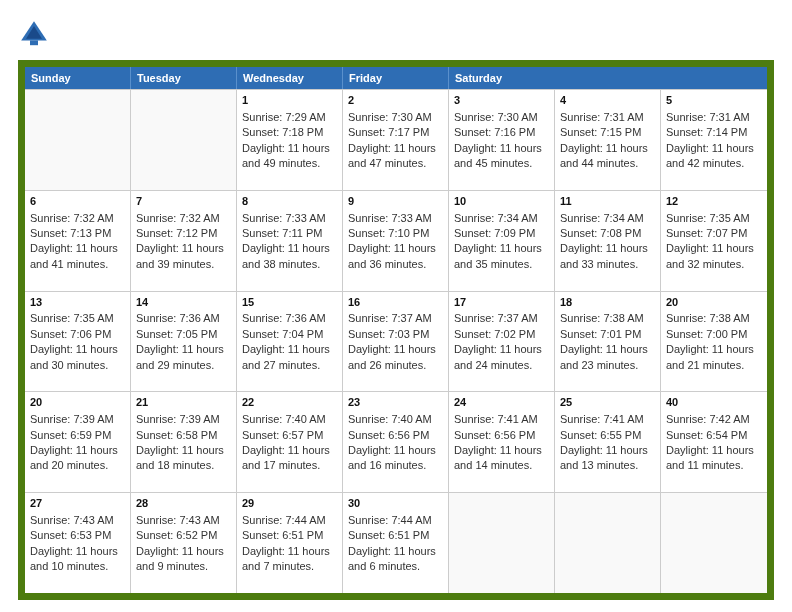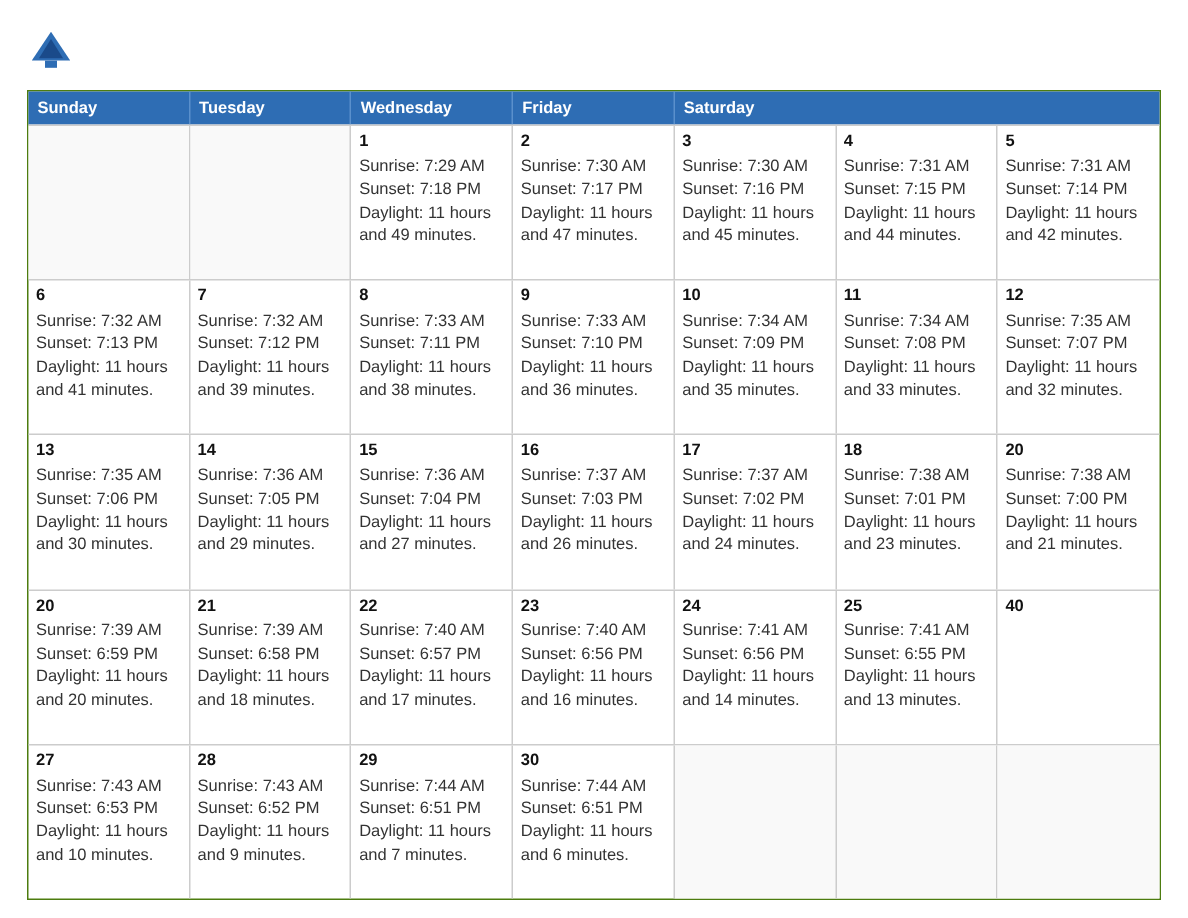--- a/index.html
+++ b/index.html
@@ -49,21 +49,21 @@
       color: #1a1a2e;
     }
     .subtitle {
       font-size: 14px;
       color: #333;
     }
     .calendar {
       flex: 1;
       display: flex;
       flex-direction: column;
-      border: 1px solid #4d7c0f;
+      border: 7px solid #4d7c0f;
     }
     .cal-header-row {
       display: grid;
       grid-template-columns: repeat(7, 1fr);
       background: #2e6db4;
     }
     .cal-header-cell {
       color: #fff;
       font-size: 11px;
       font-weight: bold;
@@ -240,20 +240,21 @@
           <div class="cal-cell">
             <div class="day-num">24</div>
             <div class="cell-info">Sunrise: 7:41 AM<br>Sunset: 6:56 PM<br>Daylight: 11 hours and 14 minutes.</div>
           </div>
           <div class="cal-cell">
             <div class="day-num">25</div>
             <div class="cell-info">Sunrise: 7:41 AM<br>Sunset: 6:55 PM<br>Daylight: 11 hours and 13 minutes.</div>
           </div>
           <div class="cal-cell">
             <div class="day-num">40</div>
+            <div class="cell-info">Sunrise: 7:42 AM<br>Sunset: 6:54 PM<br>Daylight: 11 hours and 11 minutes.</div>
           </div>
         </div>
         <div class="cal-row">
           <div class="cal-cell">
             <div class="day-num">27</div>
             <div class="cell-info">Sunrise: 7:43 AM<br>Sunset: 6:53 PM<br>Daylight: 11 hours and 10 minutes.</div>
           </div>
           <div class="cal-cell">
             <div class="day-num">28</div>
             <div class="cell-info">Sunrise: 7:43 AM<br>Sunset: 6:52 PM<br>Daylight: 11 hours and 9 minutes.</div>

